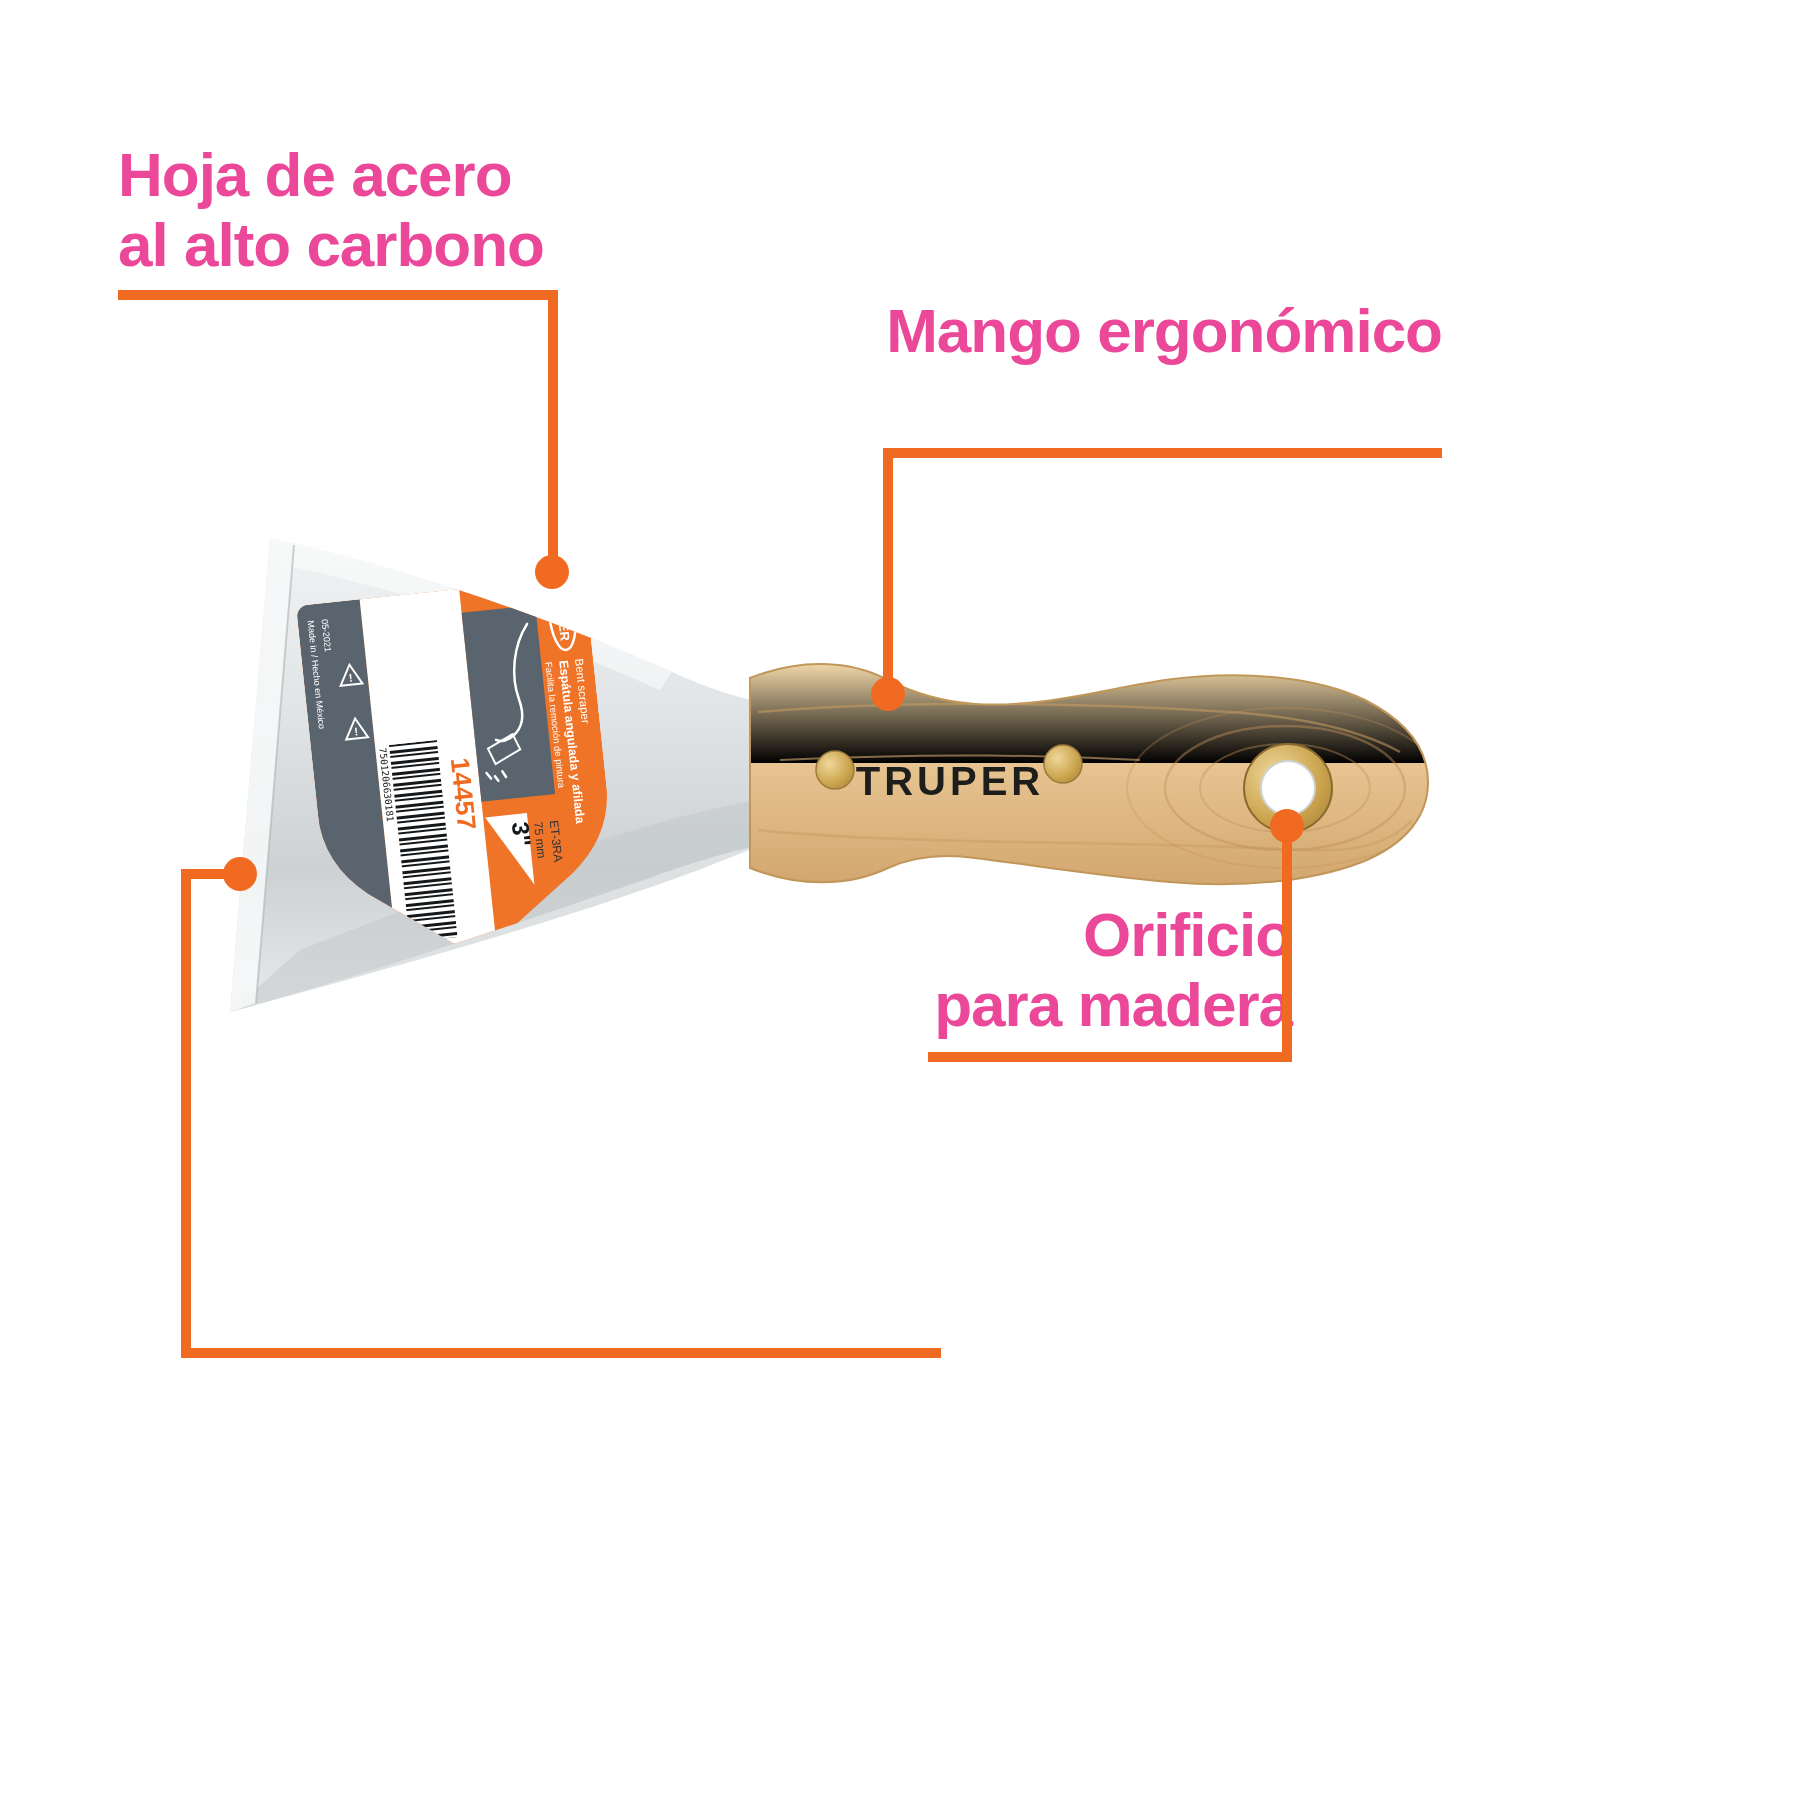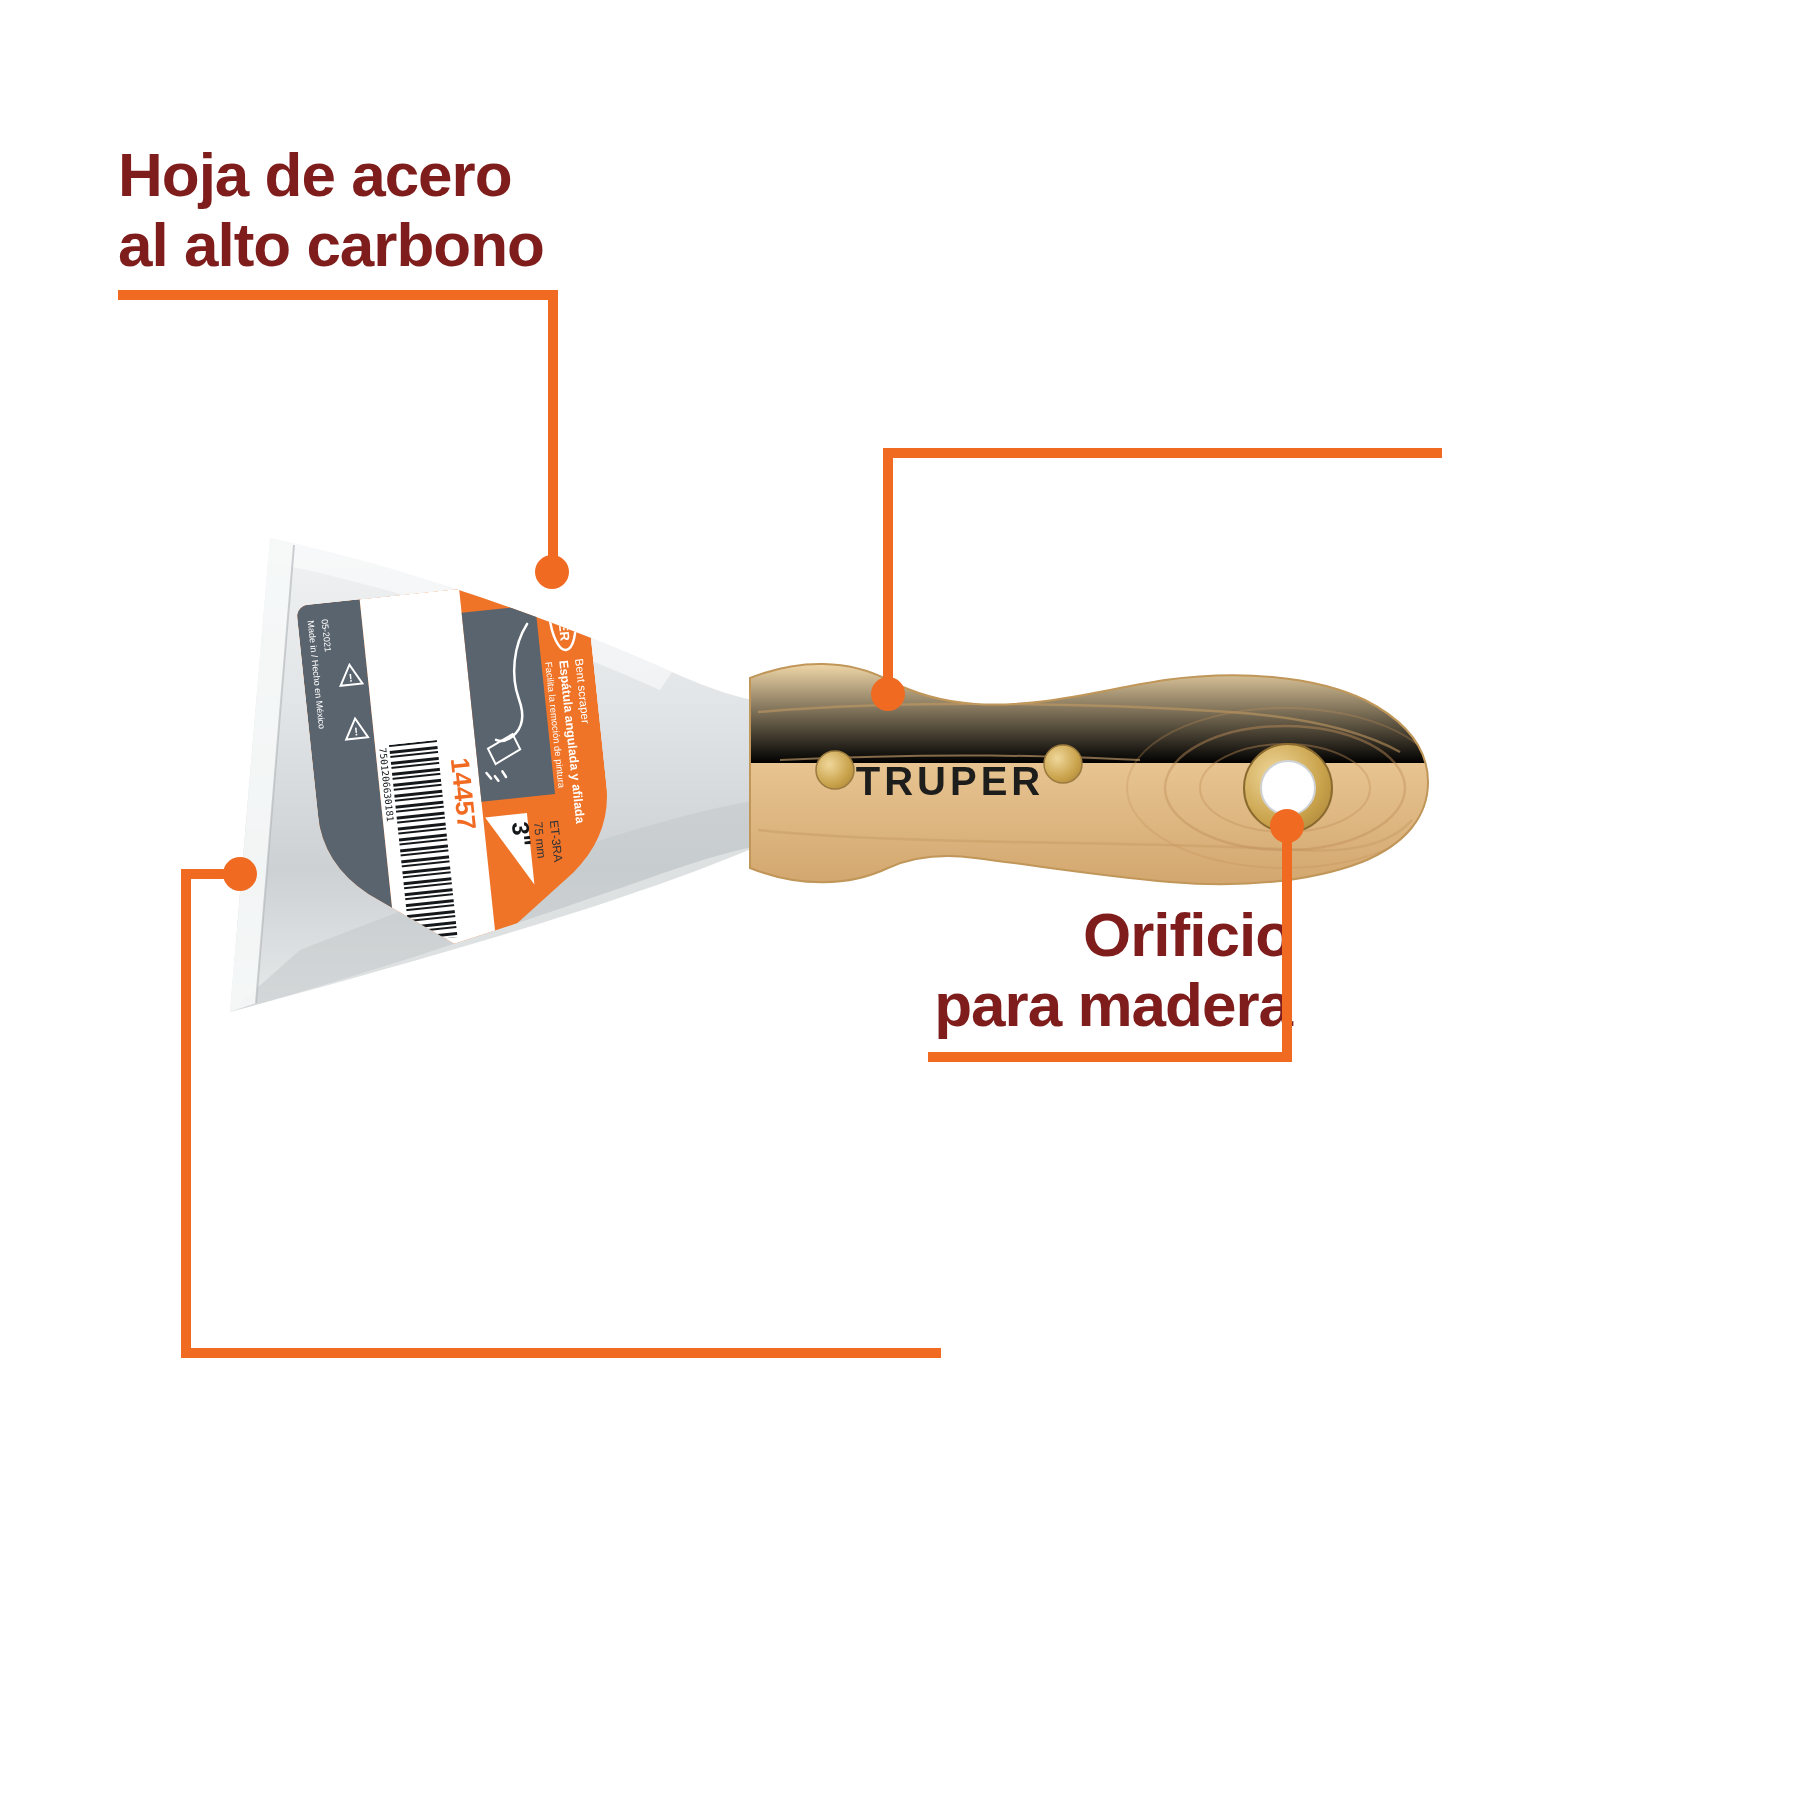--- a/index.html
+++ b/index.html
@@ -1,21 +1,21 @@
 <!DOCTYPE html>
 <html><head>
 <meta charset="utf-8">
 <style>
   html,body{margin:0;padding:0;background:#fff;}
   .stage{
     position:relative;width:1800px;height:1800px;background:#ffffff;
     overflow:hidden;font-family:"Liberation Sans",sans-serif;
   }
   .callout{
-    position:absolute;color:#7f1d1d;font-weight:700;
+    position:absolute;color:#ec4899;font-weight:700;
     font-size:62px;line-height:1.13;letter-spacing:-1px;white-space:nowrap;
   }
   .callout.right{text-align:right;}
   .lead{position:absolute;background:#F16A21;}
   .dot{position:absolute;width:34px;height:34px;border-radius:50%;background:#F16A21;}
   svg text{font-family:"Liberation Sans",sans-serif;}
   .mono{font-family:"DejaVu Sans Mono",monospace;}
 </style>
 </head>
 <body>
@@ -140,20 +140,21 @@
 
   <div class="callout" style="left:118px;top:140px;">
     <div>Hoja de acero</div>
     <div>al alto carbono</div>
   </div>
   <div class="lead" style="left:118px;top:290px;width:440px;height:10px;"></div>
   <div class="lead" style="left:548px;top:290px;width:10px;height:276px;"></div>
   <div class="dot" style="left:535px;top:555px;"></div>
 
   <div class="callout right" style="right:358px;top:296px;">
+    <div>Mango ergonómico</div>
   </div>
   <div class="lead" style="left:883px;top:448px;width:559px;height:10px;"></div>
   <div class="lead" style="left:883px;top:448px;width:10px;height:248px;"></div>
   <div class="dot" style="left:871px;top:677px;"></div>
 
   <div class="callout right" style="right:508px;top:900px;">
     <div>Orificio</div>
     <div>para madera</div>
   </div>
   <div class="lead" style="left:1282px;top:838px;width:10px;height:224px;"></div>

